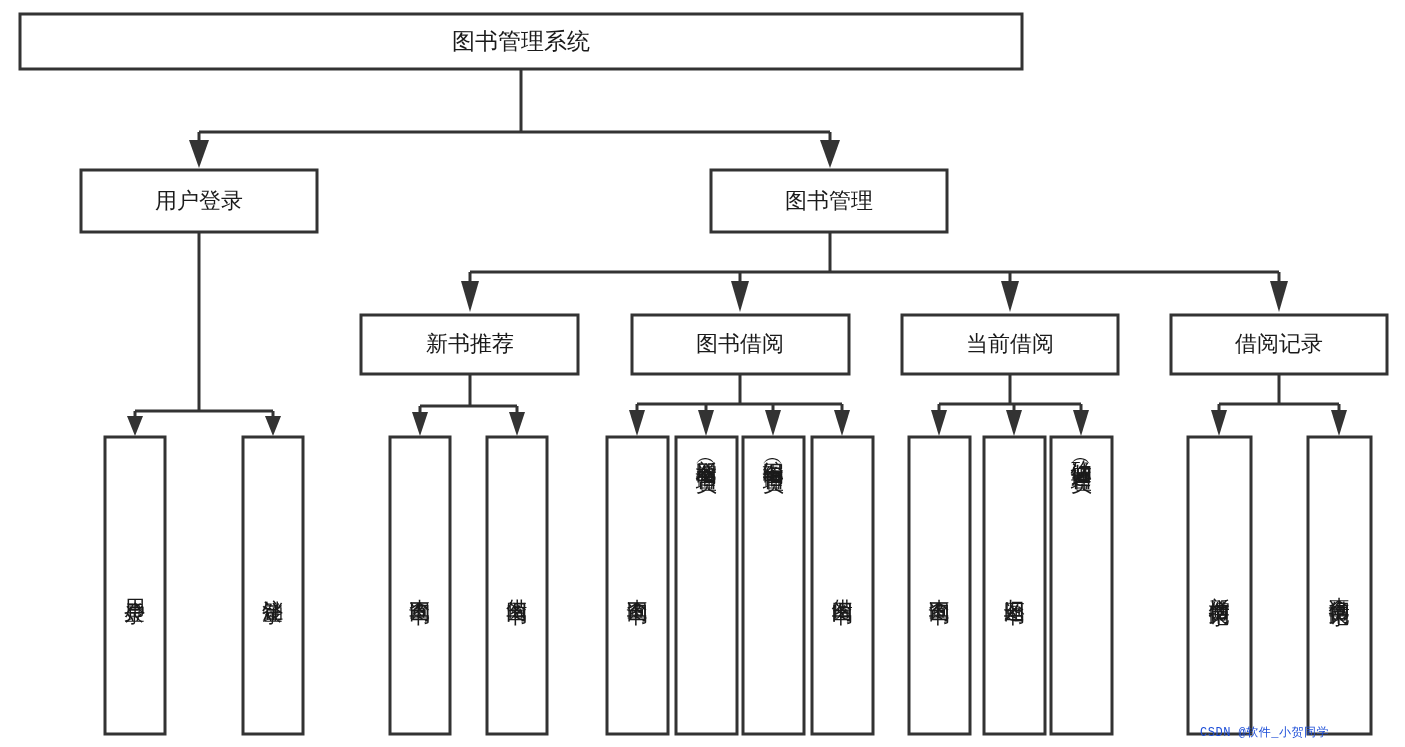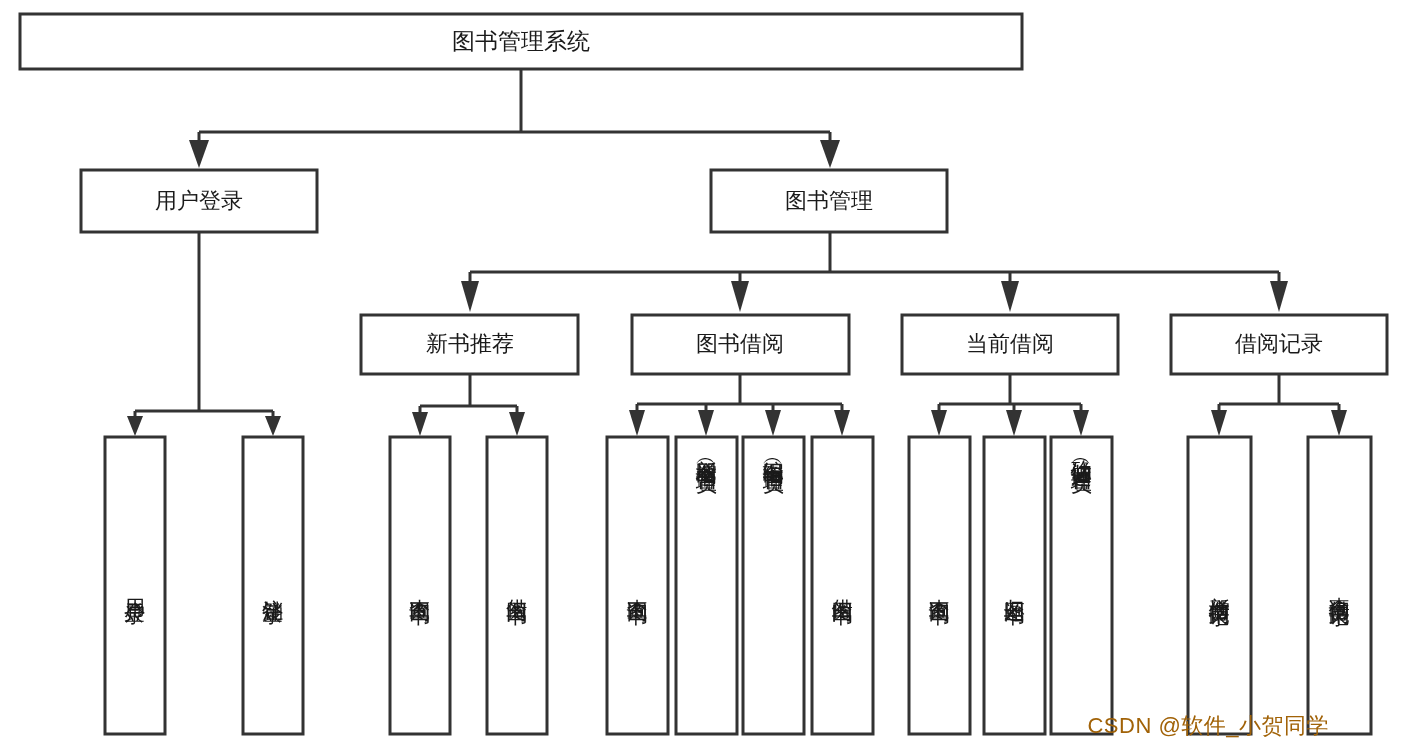--- a/index.html
+++ b/index.html
@@ -67,23 +67,23 @@
     line-height: 1.32;
     letter-spacing: 2px;
     color: #1a1a1a;
     white-space: nowrap;
     text-align: center;
   }
   .watermark {
     position: absolute;
     right: 8px;
     bottom: 6px;
-    font-family: Liberation Sans, sans-serif;
-    font-size: 22px;
-    color: #a16207;
+    font-family: Liberation Mono, monospace;
+    font-size: 12px;
+    color: #1d4ed8;
     letter-spacing: 0.5px;
     white-space: nowrap;
   }
 </style>
 </head>
 <body>
 
 <div id="diagram-root">
 
   <svg id="flowchart" viewBox="0 0 1405 747">

